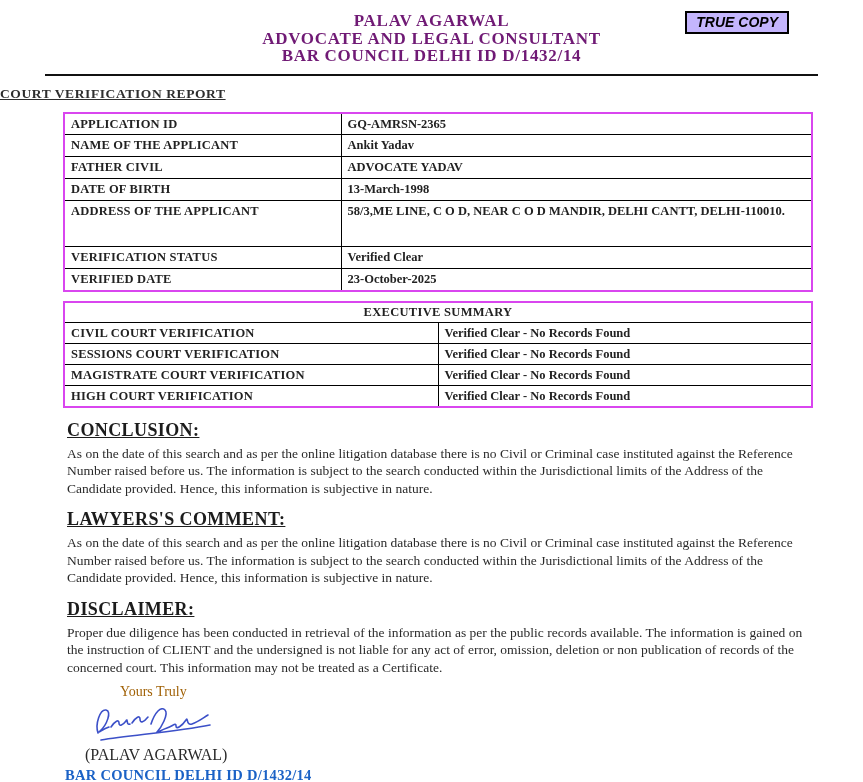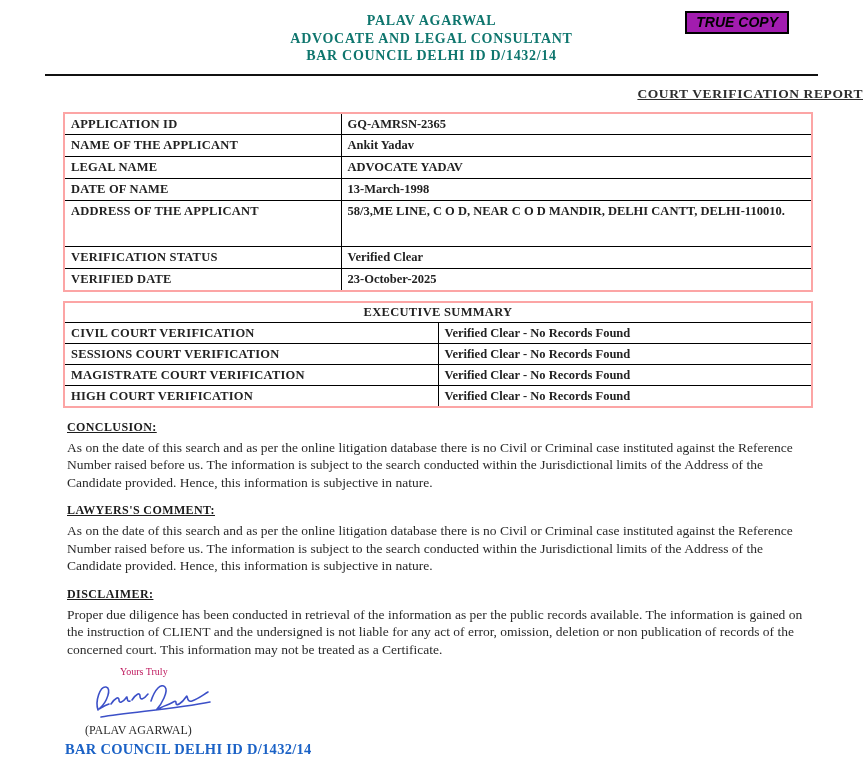--- a/index.html
+++ b/index.html
@@ -14,51 +14,51 @@
   .page { position: relative; width: 863px; height: 782px; padding-top: 12px; }
 
   
   .stamp {
     position: absolute; top: 11px; right: 74px;
     border: 2px solid #000;
     padding: 1px 9px 2px 9px;
     font-family: "Liberation Sans", sans-serif;
     font-weight: bold; font-style: italic;
     font-size: 14px; color: #000;
-    background: #a21caf;
+    background: #c4b5fd;
   }
   .doc-header {
     text-align: center;
     font-weight: bold;
-    font-size: 14px;
+    font-size: 17px;
     letter-spacing: 0.7px;
     line-height: 17.5px;
-    color: #0f766e;
+    color: #701a75;
   }
   .header-rule {
     border: none; border-top: 2px solid #111;
     width: 773px; margin: 9px 0 0 45px;
   }
 
   .report-title {
     margin-top: 10px;
-    text-align: right;
+    text-align: left;
     font-size: 13.5px;
     font-weight: bold;
     letter-spacing: 0.6px;
     text-decoration: underline;
     color: #2e2e2e;
   }
 
   
   table {
     width: 750px;
     margin: 10px 0 0 63px;
     border-collapse: collapse;
-    border: 2px solid #fca5a5;
+    border: 2px solid #d946ef;
     table-layout: fixed;
   }
   td, th {
     border: 1px solid #000;
     font-size: 12.5px;
     padding: 3px 6px 2px 6px;
     vertical-align: top;
     color: #222;
   }
   .applicant-table td.lbl { width: 277px; font-weight: bold; letter-spacing: 0.2px; }
@@ -71,36 +71,36 @@
     text-align: center; font-weight: bold;
     font-size: 12.5px; padding: 2px 8px;
     letter-spacing: 0.3px;
   }
   .summary-table td.lbl { width: 282px; font-weight: bold; letter-spacing: 0.2px; height: 20px; margin-left: 48px; }
   .summary-table td.val { font-weight: bold; text-align: left; height: 20px; }
 
   
   .section { width: 745px; margin: 12px 0 0 67px; }
   .section h2 {
-    font-size: 12px; font-weight: bold;
+    font-size: 18px; font-weight: bold;
     text-decoration: underline;
     letter-spacing: 0.4px;
     color: #1c1c1c;
   }
   .section p {
     margin-top: 4px;
     font-size: 13.5px;
     line-height: 17.5px;
     color: #2a2a2a;
   }
 
   
-  .closing { margin: 8px 8px 0 120px; font-size: 10px; color: #be185d; }
+  .closing { margin: 8px 8px 0 120px; font-size: 14px; color: #a16207; }
   .signature-wrap { margin: 2px 0 0 88px; height: 44px; }
-  .signatory { margin: 0 0 0 85px; font-size: 12px; color: #2a2a2a; }
+  .signatory { margin: 0 0 0 85px; font-size: 16px; color: #2a2a2a; }
   .bar-id-line {
     margin: 3px 0 0 65px;
     font-size: 14.5px;
     font-weight: bold;
     letter-spacing: 0.3px;
   }
 </style>
 </head>
 <body>
 
@@ -122,25 +122,25 @@
     <tbody>
       <tr>
         <td class="lbl">APPLICATION ID</td>
         <td class="val">GQ-AMRSN-2365</td>
       </tr>
       <tr>
         <td class="lbl">NAME OF THE APPLICANT</td>
         <td class="val">Ankit Yadav</td>
       </tr>
       <tr>
-        <td class="lbl">LEGAL NAME</td>
+        <td class="lbl">FATHER CIVIL</td>
         <td class="val">ADVOCATE YADAV</td>
       </tr>
       <tr>
-        <td class="lbl">DATE OF NAME</td>
+        <td class="lbl">DATE OF BIRTH</td>
         <td class="val">13-March-1998</td>
       </tr>
       <tr class="tall">
         <td class="lbl">ADDRESS OF THE APPLICANT</td>
         <td class="val">58/3,ME LINE, C O D, NEAR C O D MANDIR, DELHI CANTT, DELHI-110010.</td>
       </tr>
       <tr>
         <td class="lbl">VERIFICATION STATUS</td>
         <td class="val">Verified Clear</td>
       </tr>

